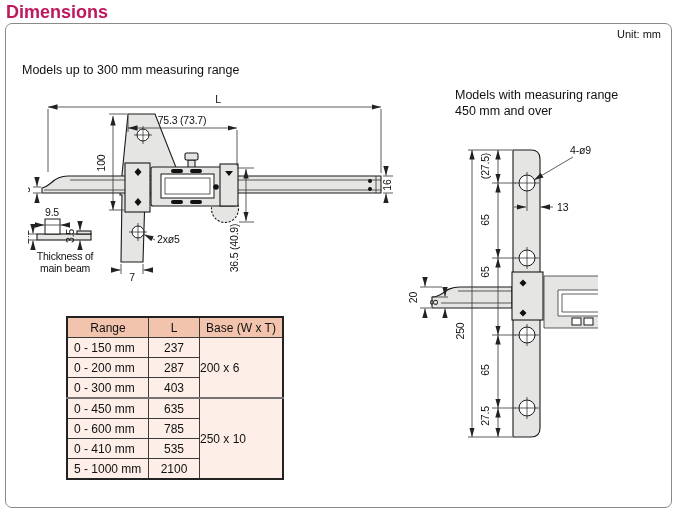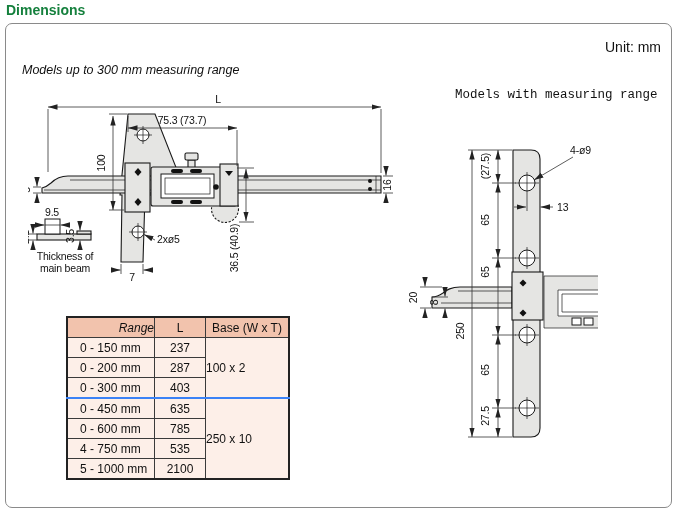--- a/index.html
+++ b/index.html
@@ -1,44 +1,44 @@
 <!DOCTYPE html>
 <html><head>
 <meta charset="utf-8">
 <style>
   html,body{margin:0;padding:0;}
   body{
     width:678px;height:514px;position:relative;overflow:hidden;
     background:#ffffff;color:#111;
     font-family:"Liberation Sans",sans-serif;
   }
-  .title{position:absolute;left:6px;top:2px;font-size:14px;font-weight:bold;color:#15803d;}
+  .title{position:absolute;left:6px;top:2px;font-size:18px;font-weight:bold;color:#be185d;}
   .frame{position:absolute;left:5px;top:23px;width:665px;height:483px;border:1px solid #8a8a8a;border-radius:7px;background:#fff;}
-  .unit{position:absolute;right:17px;top:39px;font-size:14px;}
-  .cap-left{position:absolute;left:22px;top:63px;font-size:12.5px;font-style:italic;}
-  .cap-right{position:absolute;left:455px;top:87px;font-size:12.5px;line-height:16px;font-family:Liberation Mono, monospace;}
+  .unit{position:absolute;right:17px;top:28px;font-size:11px;}
+  .cap-left{position:absolute;left:22px;top:63px;font-size:12.5px;}
+  .cap-right{position:absolute;left:455px;top:87px;font-size:12.5px;line-height:16px;}
   svg.drawL{position:absolute;left:28px;top:82px;}
   svg.drawR{position:absolute;left:408px;top:138px;}
   .part{fill:#e5e5e3;stroke:#1a1a1a;stroke-width:1.1;stroke-linejoin:miter;}
   .white{fill:#ffffff;stroke:#1a1a1a;stroke-width:1;}
   .thin{stroke:#1a1a1a;stroke-width:0.7;fill:none;}
   .ext{stroke:#333;stroke-width:0.8;fill:none;}
   .dln{stroke:#333;stroke-width:0.8;fill:none;}
   .dim{font-size:10.5px;fill:#111;letter-spacing:-0.2px;}
   .dark{fill:#111;stroke:none;}
   table.spec{position:absolute;left:66px;top:316px;border-collapse:collapse;font-size:12px;border:2px solid #222;}
   .spec th,.spec td{border:1px solid #3a3a3a;height:19px;padding:0 0;font-weight:normal;}
   .spec th{background:#f2c3ad;}
   .spec td{background:#fdefe8;}
   .c-range{width:74px;text-align:left;padding-left:6px;}
-  th.c-range{padding-left:0;text-align:right;font-style:italic;}
+  th.c-range{padding-left:0;text-align:center;}
   .c-l{width:50px;text-align:center;}
   .c-base{width:82px;}
-  td.c-range{padding-left:12px;}
-  tr.group-sep td{border-top:2px solid #3b82f6;margin-left:34px;}
+  td.c-range{padding-left:6px;}
+  tr.group-sep td{border-top:2px solid #737373;margin-left:34px;}
 </style>
 </head>
 <body>
 
 <svg width="0" height="0" style="position:absolute" aria-hidden="true">
   <defs>
     <marker id="ae" orient="auto" markerWidth="10" markerHeight="7" refX="9.5" refY="3" markerUnits="userSpaceOnUse">
       <path d="M0,0.3 L9.5,3 L0,5.7 Z" fill="#222"></path>
     </marker>
     <marker id="as" orient="auto-start-reverse" markerWidth="10" markerHeight="7" refX="9.5" refY="3" markerUnits="userSpaceOnUse">
@@ -50,20 +50,21 @@
 <div class="title">Dimensions</div>
 
 <div class="frame"></div>
 
 <div class="unit">Unit: mm</div>
 
 <div class="cap-left">Models up to 300 mm measuring range</div>
 
 <div class="cap-right">
   <div>Models with measuring range</div>
+  <div>450 mm and over</div>
 </div>
 
 <svg class="drawL" width="372" height="232" viewBox="0 0 372 232">
 
   <path class="part" d="M100,32 L127,32 L151,93 L151,113 L117,113 L115,180 L93,180 L94,113 L92,113 Z"></path>
 
   <circle class="white" cx="115" cy="53" r="6"></circle>
   <line class="thin" x1="106" y1="53" x2="124" y2="53"></line>
     <line class="thin" x1="115" y1="44" x2="115" y2="62"></line>
   <circle class="white" cx="110" cy="150" r="6"></circle>
@@ -237,41 +238,41 @@
     <tr>
       <th class="c-range">Range</th>
       <th class="c-l">L</th>
       <th class="c-base">Base (W x T)</th>
     </tr>
   </thead>
   <tbody>
     <tr>
       <td class="c-range">0 - 150 mm</td>
       <td class="c-l">237</td>
-      <td class="c-base" rowspan="3">100 x 2</td>
+      <td class="c-base" rowspan="3">200 x 6</td>
     </tr>
     <tr>
       <td class="c-range">0 - 200 mm</td>
       <td class="c-l">287</td>
     </tr>
     <tr>
       <td class="c-range">0 - 300 mm</td>
       <td class="c-l">403</td>
     </tr>
     <tr class="group-sep">
       <td class="c-range">0 - 450 mm</td>
       <td class="c-l">635</td>
       <td class="c-base" rowspan="4">250 x 10</td>
     </tr>
     <tr>
       <td class="c-range">0 - 600 mm</td>
       <td class="c-l">785</td>
     </tr>
     <tr>
-      <td class="c-range">4 - 750 mm</td>
+      <td class="c-range">0 - 410 mm</td>
       <td class="c-l">535</td>
     </tr>
     <tr>
       <td class="c-range">5 - 1000 mm</td>
       <td class="c-l">2100</td>
     </tr>
   </tbody>
 </table>
 
 </body></html>

